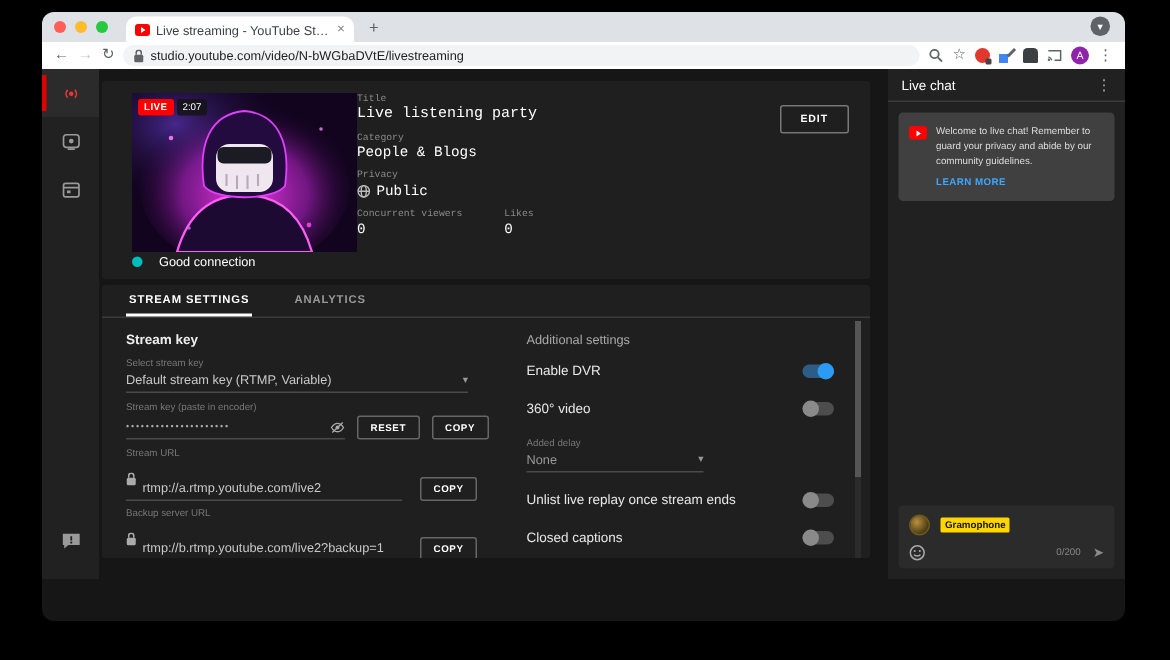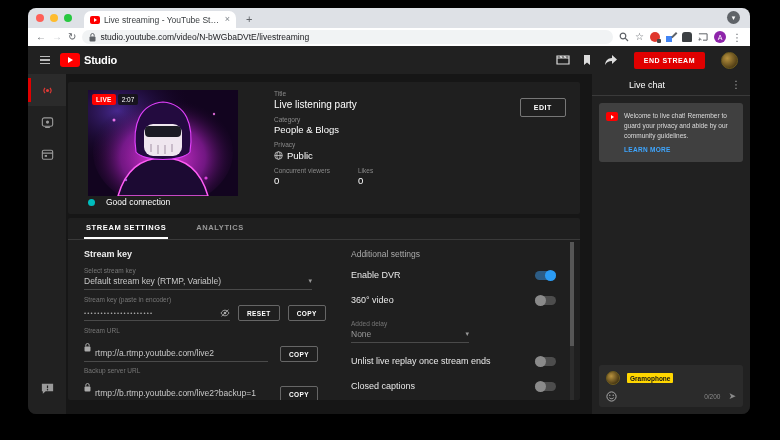--- a/index.html
+++ b/index.html
@@ -62,21 +62,21 @@
   .main { flex:1; min-width:0; padding:8px 12px 0 2px; display:flex; flex-direction:column; gap:4px; background:#161616; }
   .card { background:#1f1f1f; border-radius:2px; }
 
   
   .info-card { height:132px; position:relative; padding:6px 8px; display:flex; }
   .thumb { width:150px; height:106px; margin:2px 0 0 12px; position:relative; flex:0 0 auto; overflow:hidden; background:#10031d; }
   .thumb svg { display:block; }
   .live-chips { position:absolute; top:4px; left:4px; display:flex; gap:2px; }
   .live-chip { background:#f00; color:#fff; font-size:6.5px; font-weight:bold; padding:2px 4px; border-radius:2px; letter-spacing:.3px; }
   .time-chip { background:rgba(20,20,20,.85); color:#fff; font-size:6.5px; padding:2px 4px; border-radius:2px; }
-  .info-fields { margin-left:36px; padding-top:2px; min-width:0; }
+  .info-fields { padding-top:2px; min-width:0;font-family:Liberation Mono, monospace; }
   .f-label { font-size:6.5px; color:#8a8a8a; margin-bottom:1.5px; }
   .f-value { font-size:10px; color:#fff; margin-bottom:6px; }
   .priv-row { display:flex; align-items:center; gap:4px; margin-bottom:6px; }
   .priv-row .f-value { margin:0; font-size:9.5px; }
   .stats-row { display:flex; gap:28px; }
   .edit-btn { position:absolute; right:14px; top:16px; border:1px solid #777; background:transparent; color:#fff;
               font-size:7px; font-weight:bold; letter-spacing:.6px; padding:5px 13px; border-radius:2px; }
   .connection { position:absolute; left:20px; bottom:7px; display:flex; align-items:center; gap:11px; }
   .conn-dot { width:7px; height:7px; border-radius:50%; background:#00bdbd; }
   .conn-text { font-size:8.5px; color:#fff; }
@@ -114,21 +114,21 @@
   .switch.on { background:rgba(62,166,255,.45); }
   .switch.on .knob { background:#2b9bf3; left:auto; right:0; }
   .delay-wrap { margin-bottom:13px; }
   .delay-field { width:118px; justify-content:space-between; color:#999; }
   .card-scroll { position:absolute; right:6px; top:24px; bottom:0; width:4px; background:#2b2b2b; }
   .card-scroll .thumbbar { position:absolute; top:0; width:4px; height:104px; background:#565656; }
 
   
   .chat { width:158px; background:#212121; display:flex; flex-direction:column; }
   .chat-header { height:22px; display:flex; align-items:center; justify-content:space-between; padding:0 9px; border-bottom:1px solid #3a3a3a; flex:0 0 auto; }
-  .chat-title { font-size:9px; color:#fff;margin-left:28px; }
+  .chat-title { font-size:9px; color:#fff; }
   .chat-kebab { font-size:10px; color:#aaa; }
   .welcome-card { margin:7px 7px 0 7px; background:#404040; border-radius:3px; padding:8px 8px 9px 7px; display:flex; gap:6px; }
   .yt-mini { width:12px; height:9px; background:#f00; border-radius:2px; position:relative; flex:0 0 auto; margin-top:1px; }
   .yt-mini:after { content:""; position:absolute; left:4.5px; top:2.5px; border-left:3.5px solid #fff; border-top:2px solid transparent; border-bottom:2px solid transparent; }
   .welcome-text { font-size:6.5px; color:#ddd; line-height:1.5; }
   .learn-more { margin-top:6px; font-size:6.5px; font-weight:bold; color:#3ea6ff; letter-spacing:.3px; }
   .chat-spacer { flex:1; }
   .chat-input-card { margin:0 7px 7px 7px; background:#2b2b2b; border-radius:3px; padding:6px 7px 5px 7px; }
   .ci-top { display:flex; align-items:center; gap:7px; }
   .chat-avatar { width:14px; height:14px; border-radius:50%; background:radial-gradient(circle at 35% 35%, #b8923e, #201704); border:1px solid #6d5a1c; flex:0 0 auto; }
@@ -185,43 +185,20 @@
       <span class="ext darkext"></span>
       <svg class="ext" width="11" height="9" viewBox="0 0 11 9">
         <path d="M1 1 H10 V8 H5.5" fill="none" stroke="#5f6368" stroke-width="1.1"></path>
         <path d="M1 5.5 A3.5 3.5 0 0 1 3.5 8" fill="none" stroke="#5f6368" stroke-width="1"></path>
         <circle cx="1.4" cy="7.6" r="0.9" fill="#5f6368"></circle>
       </svg>
       <span class="avatar-sm">A</span>
       <span class="kebab">⋮</span>
     </div>
 
-    <div class="appheader">
-      <span class="hamb">
-          <span></span>
-          <span></span>
-          <span></span>
-        </span>
-      <div class="brand">
-        <span class="yt-logo"></span>
-        <span class="brand-name">Studio</span>
-      </div>
-      <div class="hspacer"></div>
-      <svg class="hicon" viewBox="0 0 14 12">
-        <path d="M1 2 H13 V10 H1 Z M1 4 H13 M4 2 L6 4 M8 2 L10 4" fill="none" stroke="#ddd" stroke-width="1.2"></path>
-      </svg>
-      <svg class="hicon" viewBox="0 0 14 12">
-        <path d="M4 1 H10 V11 L7 8.6 L4 11 Z" fill="#ddd" stroke="none"></path>
-      </svg>
-      <svg class="hicon" viewBox="0 0 14 12">
-        <path d="M8 1 L13 5.5 L8 10 V7 C4.5 7 2.5 8.5 1 11 C1.5 6.5 4 4.2 8 4 Z" fill="#ddd" stroke="none"></path>
-      </svg>
-      <button class="end-stream">END STREAM</button>
-      <span class="avatar-ring"></span>
-    </div>
 
     <div class="appbody">
 
       <div class="sidebar">
         <div class="side-item active">
           <svg viewBox="0 0 16 12">
             <circle cx="8" cy="6" r="1.6" fill="#e53935"></circle>
             <path d="M5.4 3.2 A4.2 4.2 0 0 0 5.4 8.8 M10.6 3.2 A4.2 4.2 0 0 1 10.6 8.8" fill="none" stroke="#e53935" stroke-width="1.2"></path>
           </svg>
         </div>

